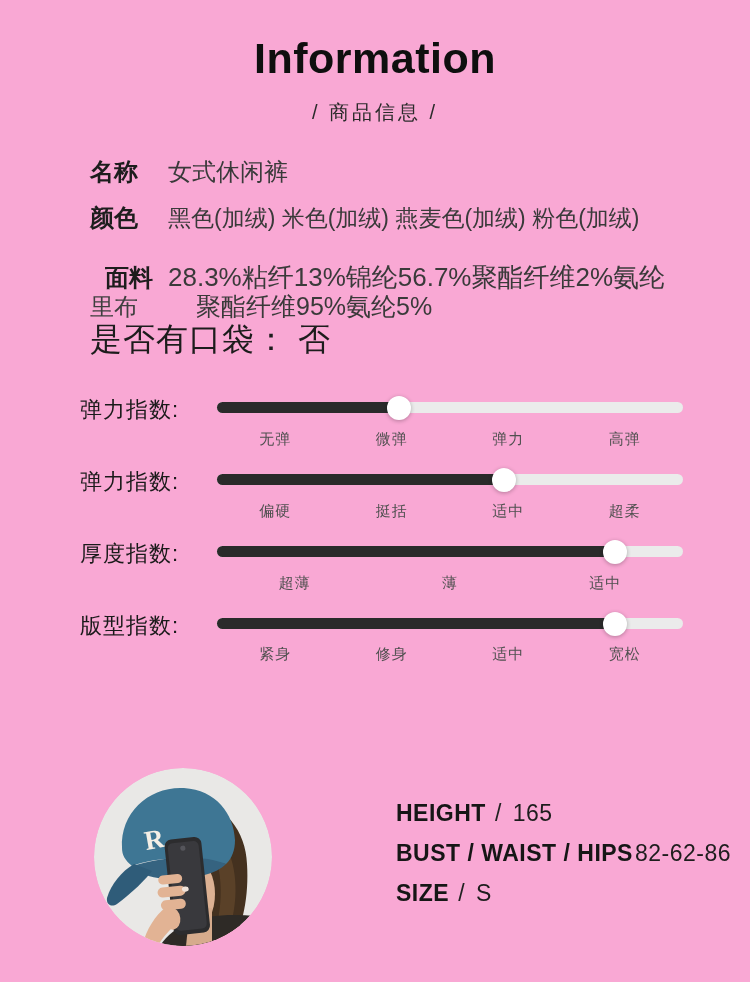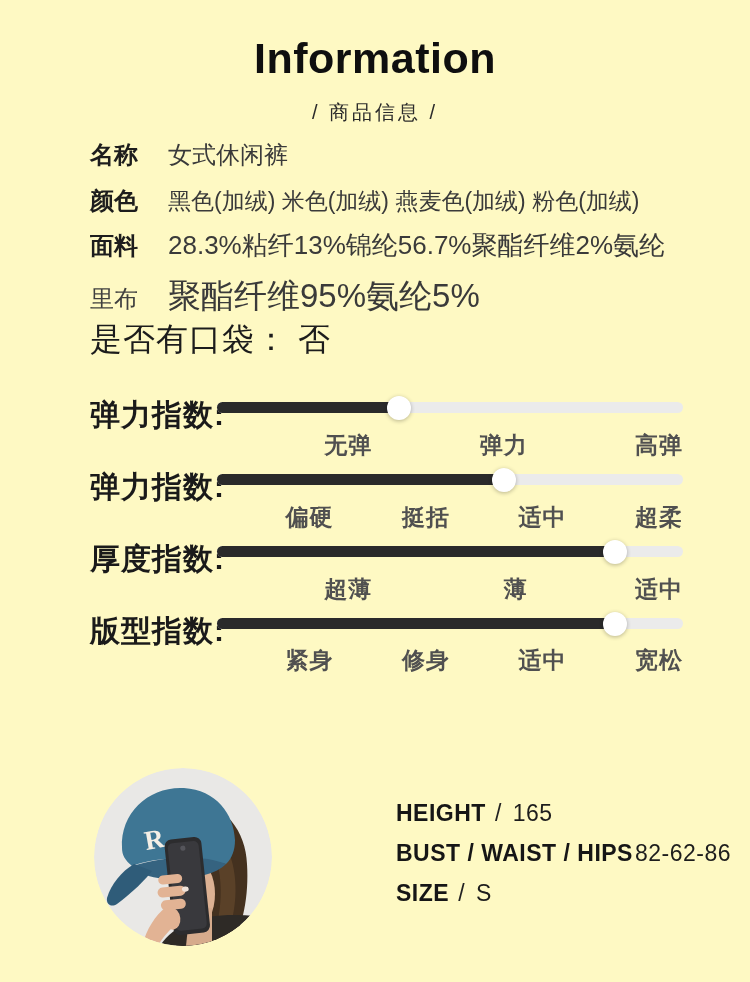--- a/index.html
+++ b/index.html
@@ -1,21 +1,21 @@
 <!DOCTYPE html>
 <html><head>
 <meta charset="utf-8">
 <style>
   * { margin:0; padding:0; box-sizing:border-box; }
   html,body { background:#fff; }
   .page {
     position:relative;
     width:750px; height:982px;
     margin:0 auto;
-    background:#fef9c3;
+    background:#f9a8d4;
     overflow:hidden;
     font-family:"Liberation Sans","DejaVu Sans",sans-serif;
     color:#222;
   }
   
   .title {
     position:absolute; top:34px; left:0; width:100%;
     text-align:center;
     font-size:43px; font-weight:700; color:#0f0f0f;
     letter-spacing:0.5px;
@@ -25,41 +25,42 @@
     text-align:center;
     font-size:20px; font-weight:400; color:#2b2b2b;
     letter-spacing:3px;
   }
   
   .info-row { position:absolute; left:90px; white-space:nowrap; }
   .info-label {
     display:inline-block; width:78px;
     font-size:24px; font-weight:700; color:#1d1d1d;
     vertical-align:baseline;
+    margin-top:17px;
   }
   .info-value { font-size:24px; color:#3a3a3a; }
   .row-name  { top:139px; }
   .row-color { top:185px; }
   .row-color .info-value { font-size:23px;margin-top:22px; }
-  .row-fabric { top:228px; }
+  .row-fabric { top:245px;text-align:center; }
   .row-fabric .info-value { font-size:26px; }
   .row-lining { top:274px; }
   .row-lining .info-label { font-weight:400; color:#3f3f3f; }
-  .row-lining .info-value { font-size:33px; }
+  .row-lining .info-value { font-size:25px;margin-left:28px; }
   .pocket-line {
     position:absolute; left:90px; top:318px;
     font-family:"Liberation Serif","DejaVu Serif",serif;
     font-size:32px; color:#1c1c1c; letter-spacing:1px;
     white-space:nowrap;
   }
   .pocket-line .pocket-value { margin-left:10px; }
   
   .slider-title {
-    position:absolute; left:90px;
-    font-size:30px; font-weight:700; color:#1a1a1a;
+    position:absolute; left:80px;
+    font-size:22px; font-weight:400; color:#1a1a1a;
     letter-spacing:1px; white-space:nowrap;
   }
   .t1 { top:395px; } .t2 { top:467px; } .t3 { top:539px; } .t4 { top:611px; }
   .track {
     position:absolute; left:217px; width:466px; height:11px;
     background:#ebebeb; border-radius:6px;
   }
   .k1 { top:402px; } .k2 { top:474px; } .k3 { top:546px; } .k4 { top:618px; }
   .fill {
     position:relative; height:100%;
@@ -70,22 +71,22 @@
     width:24px; height:24px; margin-top:-12px;
     background:#ffffff; border-radius:50%;
     box-shadow:0 1px 4px rgba(0,0,0,0.28);
   }
   .scale {
     position:absolute; left:217px; width:466px;
     display:flex;
   }
   .s1 { top:430px; } .s2 { top:502px; } .s3 { top:574px; } .s4 { top:645px; }
   .scale span {
-    flex:1; text-align:right;
-    font-size:23px; color:#505050; letter-spacing:1px;font-weight:bold;
+    flex:1; text-align:center;
+    font-size:15px; color:#505050; letter-spacing:1px;
   }
   
   .avatar {
     position:absolute; left:94px; top:768px;
     width:178px; height:178px; border-radius:50%;
     overflow:hidden;
   }
   .measurements { position:absolute; left:388px; top:800px; }
   .m-line {
     margin-bottom:13px;
@@ -121,20 +122,21 @@
   </div>
 
   <div class="slider-title t1">弹力指数:</div>
   <div class="track k1">
     <div class="fill" style="width: 39%;">
       <div class="knob"></div>
     </div>
   </div>
   <div class="scale s1">
     <span>无弹</span>
+    <span>微弹</span>
     <span>弹力</span>
     <span>高弹</span>
   </div>
 
   <div class="slider-title t2">弹力指数:</div>
   <div class="track k2">
     <div class="fill" style="width: 61.5%;">
       <div class="knob"></div>
     </div>
   </div>

